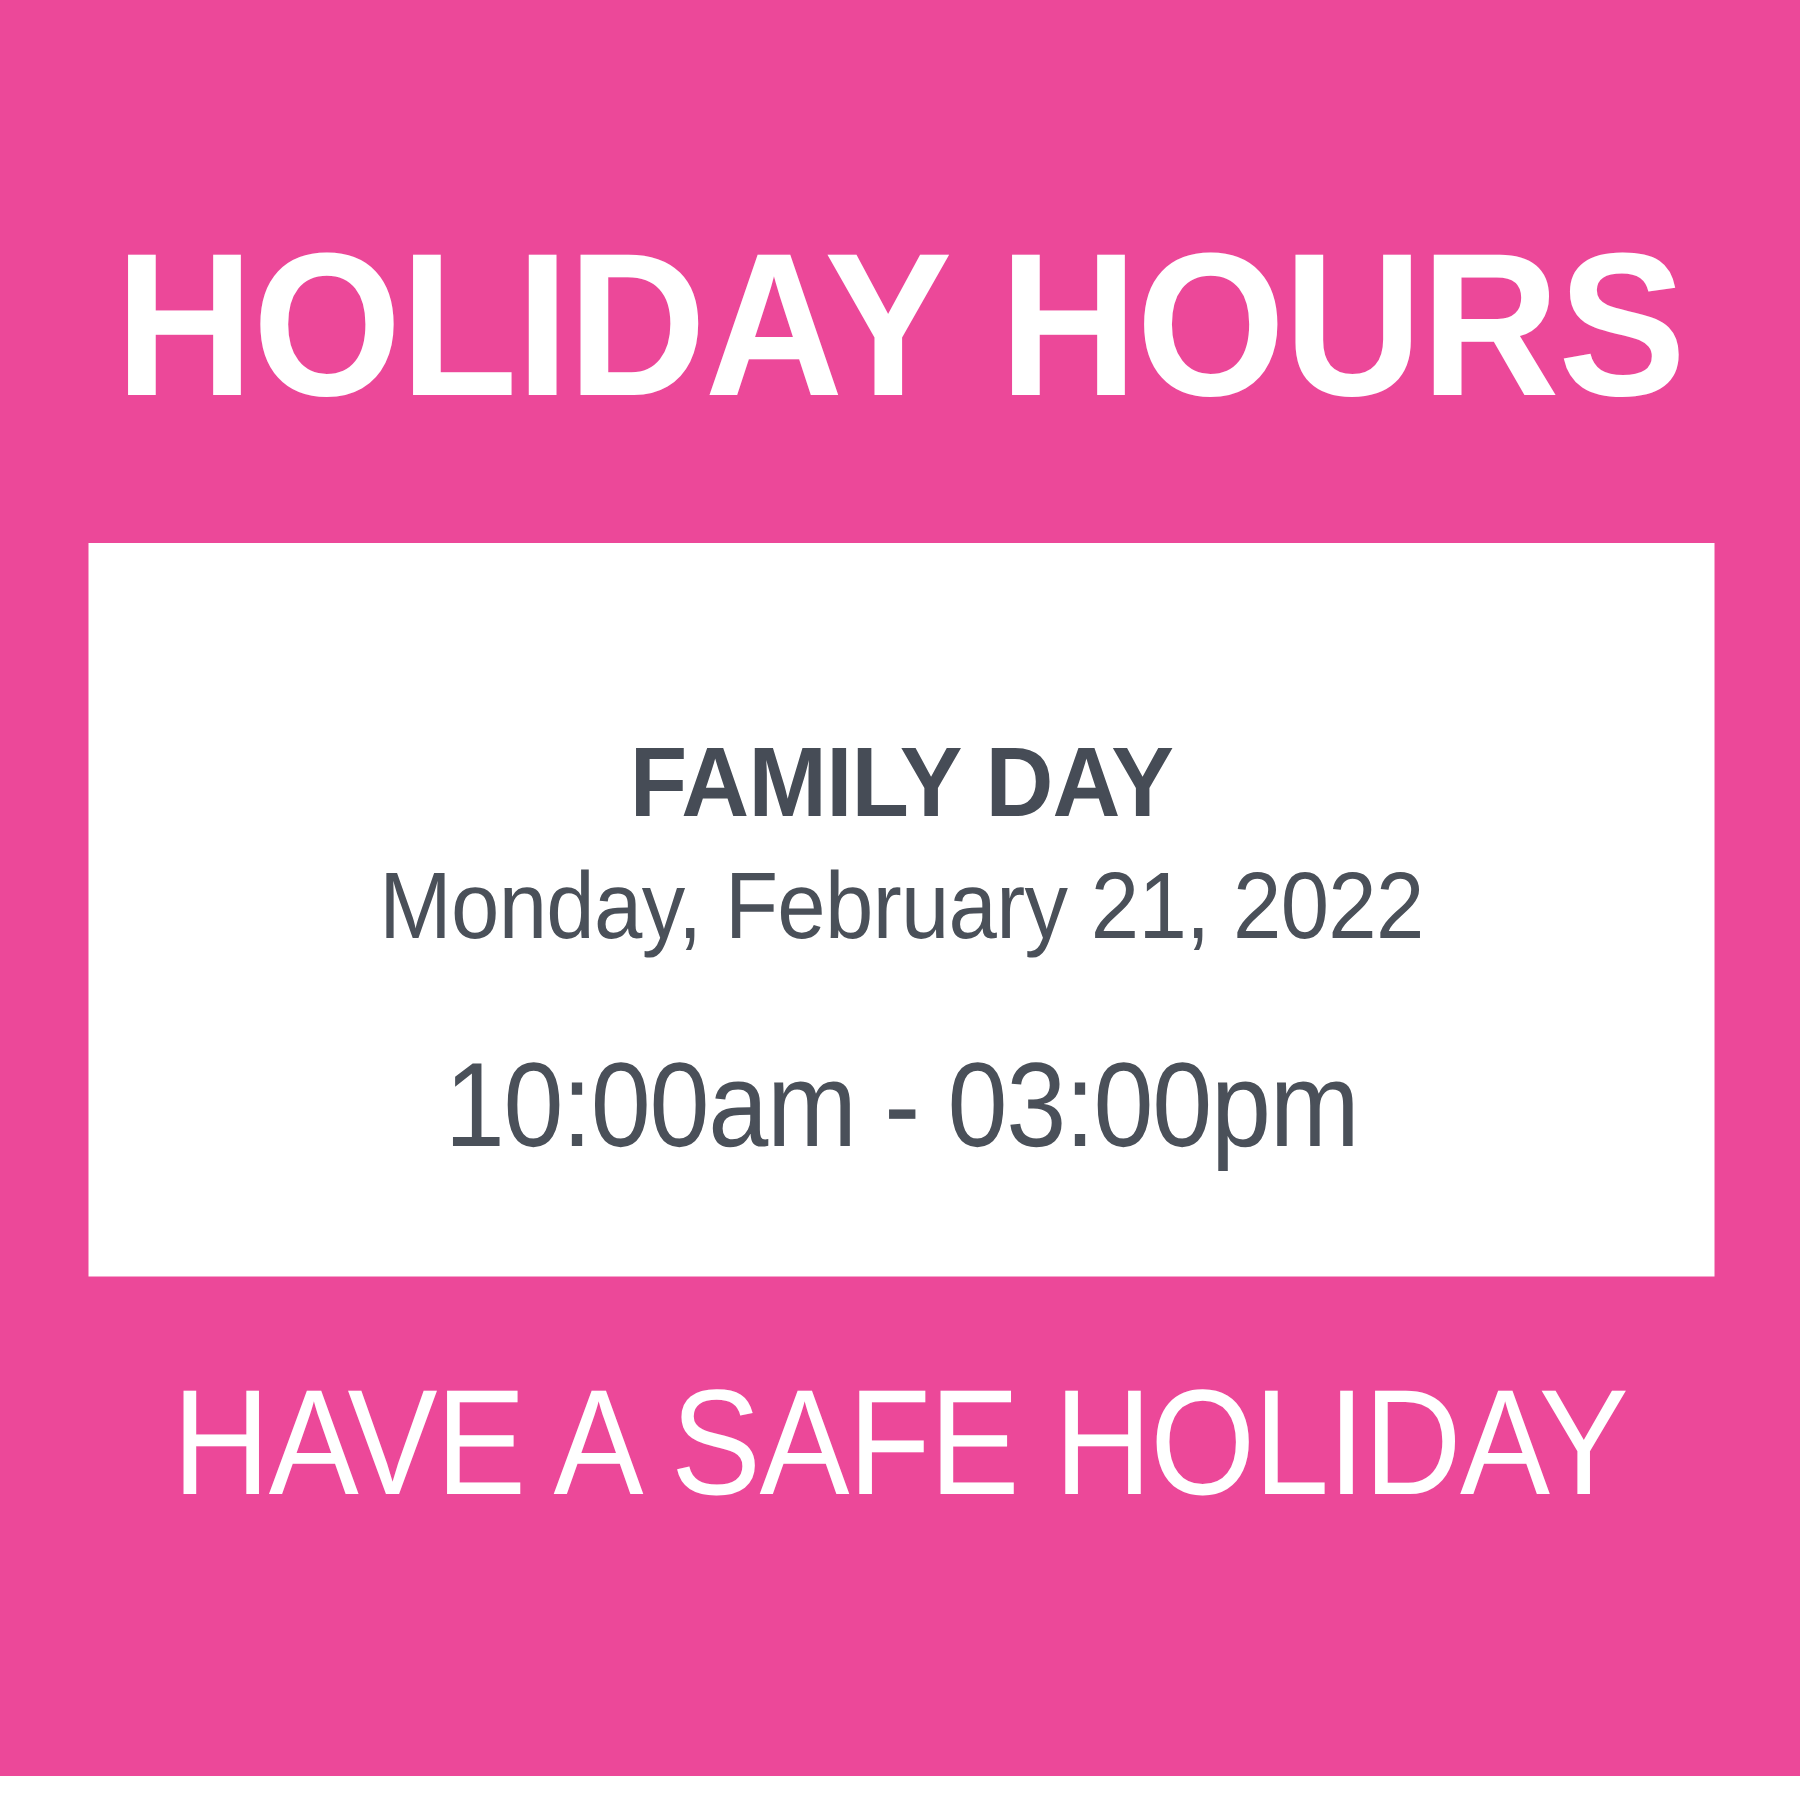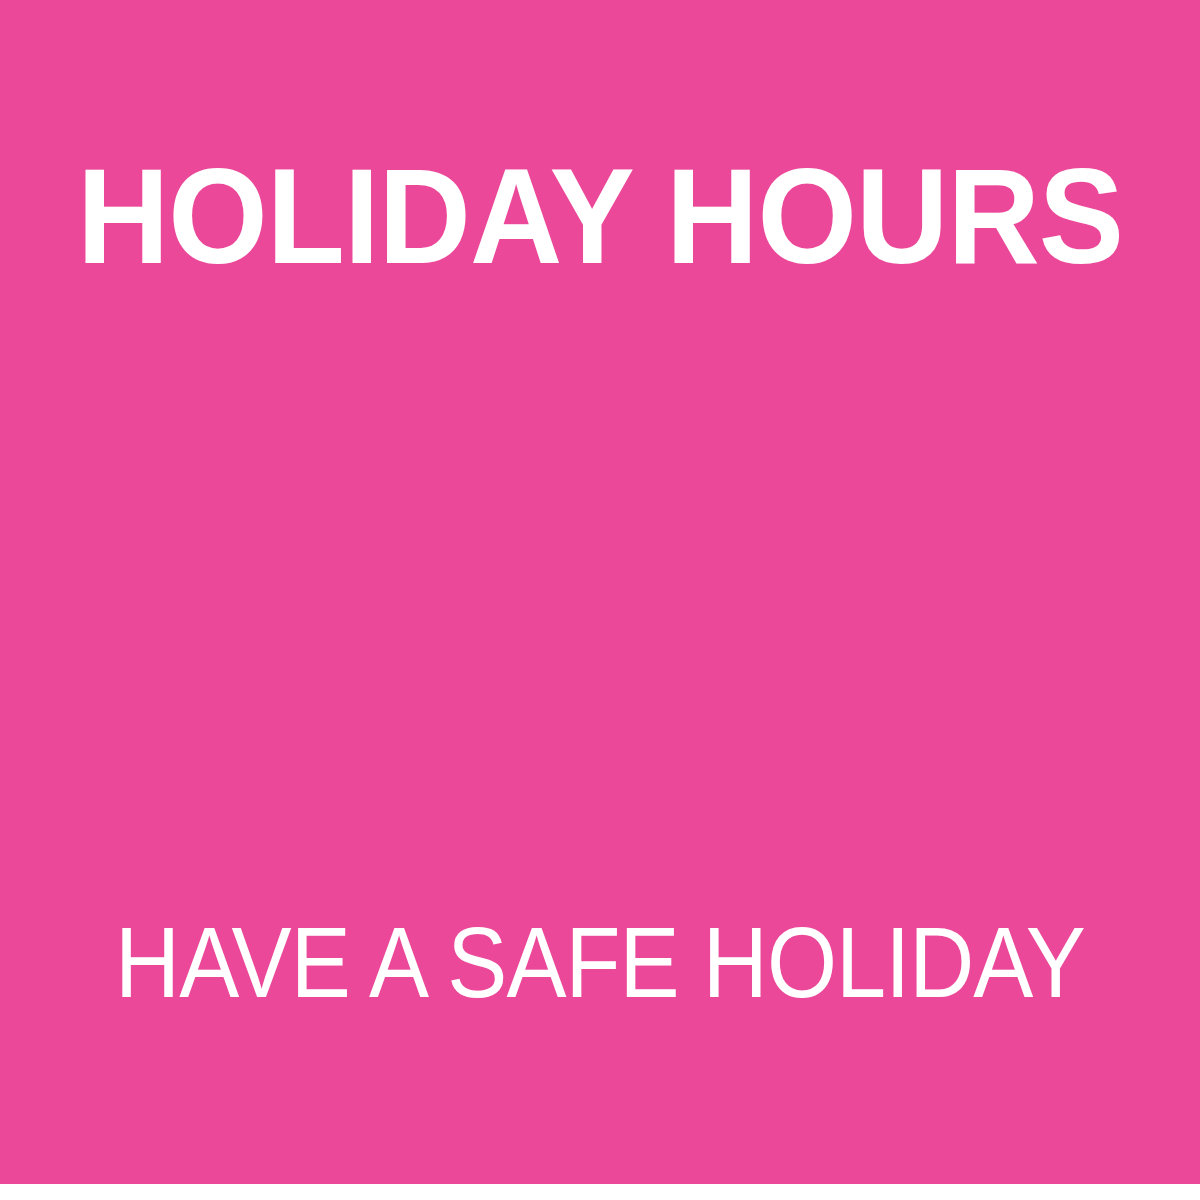--- a/index.html
+++ b/index.html
@@ -128,16 +128,27 @@
     white-space: nowrap;
   }
 </style>
 </head>
 <body>
 
 <div id="poster">
 
   <div id="headline">HOLIDAY HOURS</div>
 
+  <div id="info-card">
+    <div id="card-inner">
+
+      <div id="holiday-name">FAMILY DAY</div>
+
+      <div id="holiday-date">Monday, February 21, 2022</div>
+
+      <div id="holiday-hours">10:00am - 03:00pm</div>
+
+    </div>
+  </div>
 
   <div id="footer-message">HAVE A SAFE HOLIDAY</div>
 
 </div>
 
 </body></html>

